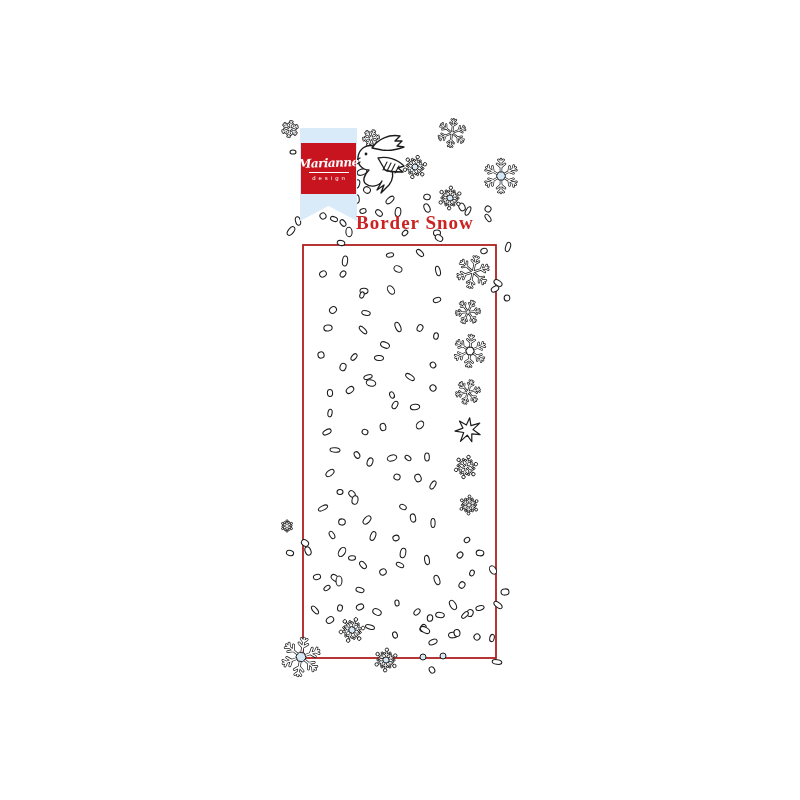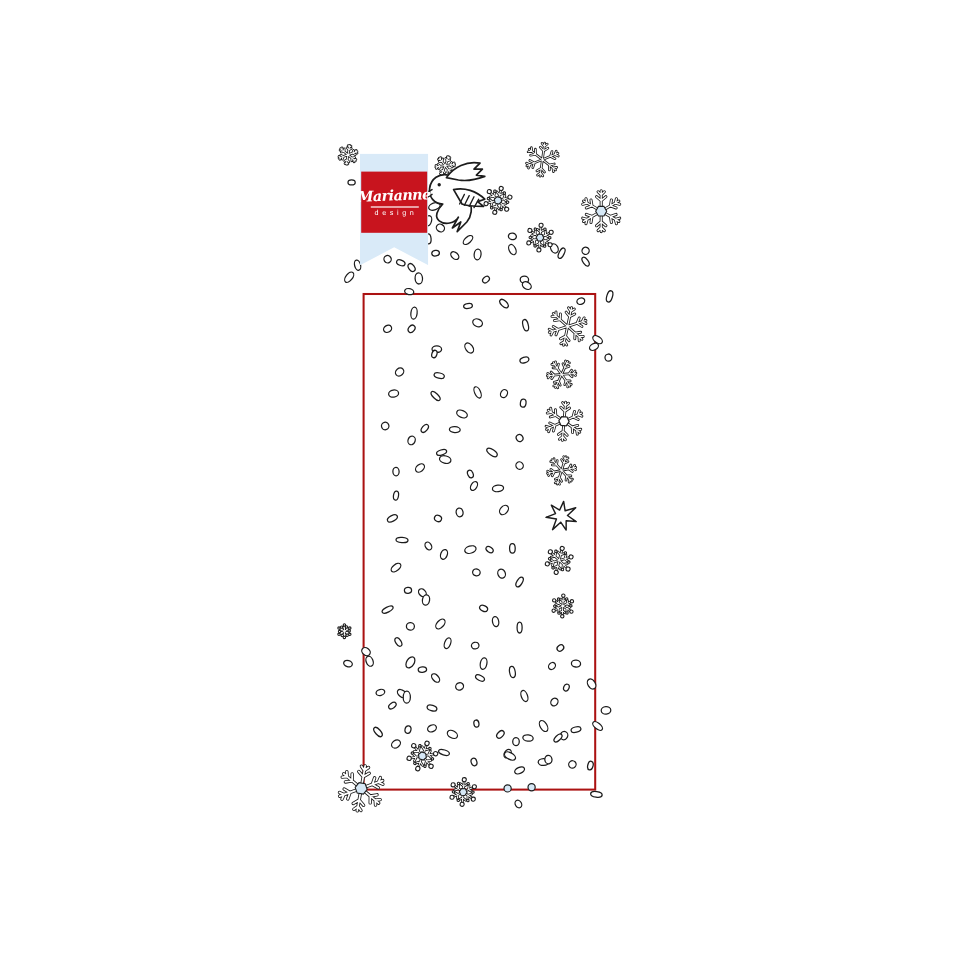--- a/index.html
+++ b/index.html
@@ -348,14 +348,15 @@
     </svg>
 
   <div class="ribbon" id="ribbon" style="background: rgb(217, 234, 248);"></div>
 
   <div class="logo-square" id="logoSquare" style="background: rgb(200, 20, 30);">
     <div class="brand-name">Marianne</div>
     <div class="brand-rule"></div>
     <div class="brand-subname">design</div>
   </div>
 
+  <div class="product-title" id="title" style="color: rgb(203, 35, 35);">Border Snow</div>
 
 </div>
 
 </body></html>

